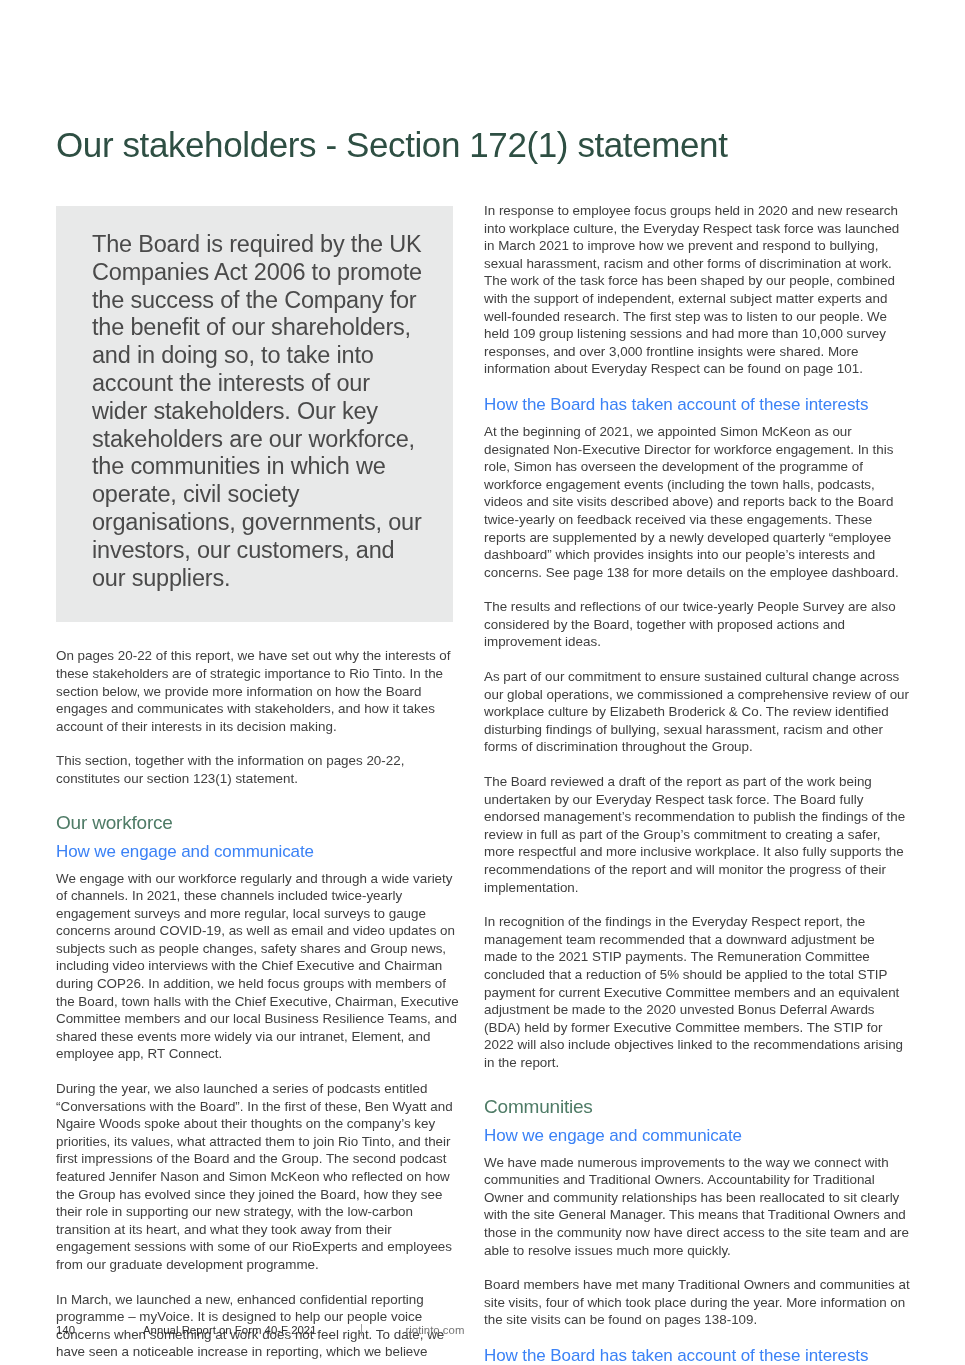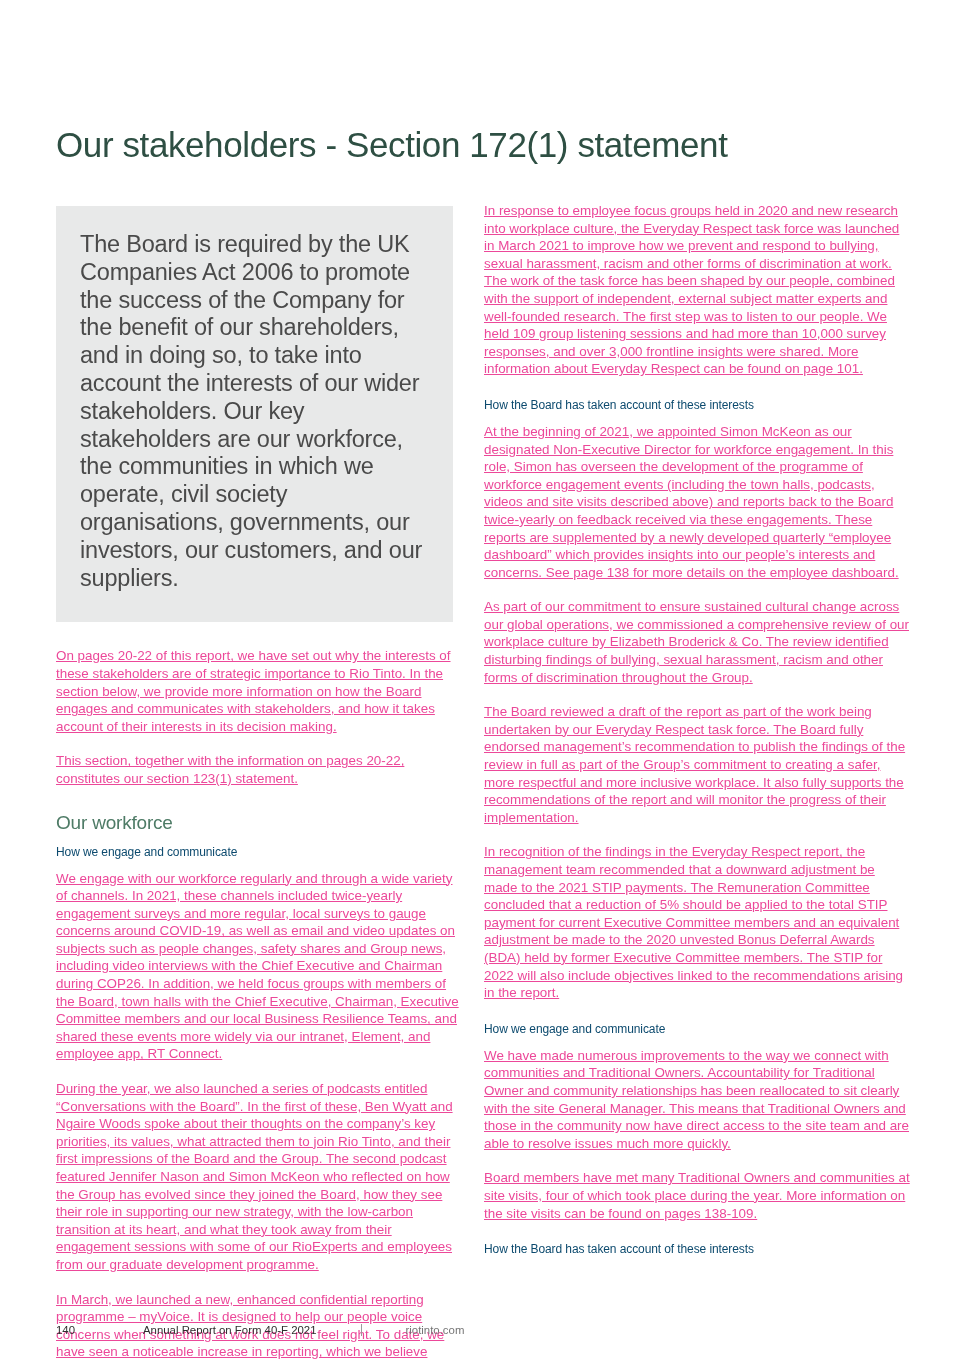--- a/index.html
+++ b/index.html
@@ -27,42 +27,41 @@
   .col-left  { left: 56px;  top: 206px; width: 408px; }
   .col-right { left: 484px; top: 202px; width: 426px; }
 
   .quote {
     width: 397px;
     background: #e8e9e9;
     color: #4a4a4a;
     font-size: 23.5px;
     line-height: 27.8px;
     letter-spacing: -0.2px;
-    padding: 25px 26px 30px 24px;
+    padding: 25px 26px 30px 36px;
     margin-bottom: 25px;
   }
   .p {
     font-size: 13.4px;
     line-height: 17.6px;
-    color: #ec4899;
+    color: #404040;
     margin: 0 0 17px 0;
-    text-decoration: underline;
   }
   .h2 {
     font-size: 19px;
     line-height: 24px;
     color: #4e7b66;
     font-weight: 400;
     margin: 23px 0 7px 0;
     letter-spacing: -0.2px;
   }
   .h3 {
-    font-size: 12px;
+    font-size: 17px;
     line-height: 20px;
-    color: #0c4a6e;
+    color: #3b82f6;
     font-weight: 400;
     margin: 5px 0 8px 0;
     letter-spacing: -0.1px;
   }
   .h2 + .h3 { margin-top: 0; }
   .col > .h2:first-child { margin-top: 0; }
 
   .footer {
     position: absolute;
     left: 56px;
@@ -100,23 +99,25 @@
       <div class="h3">How we engage and communicate</div>
       <p class="p">We engage with our workforce regularly and through a wide variety of channels. In 2021, these channels included twice-yearly engagement surveys and more regular, local surveys to gauge concerns around COVID-19, as well as email and video updates on subjects such as people changes, safety shares and Group news, including video interviews with the Chief Executive and Chairman during COP26. In addition, we held focus groups with members of the Board, town halls with the Chief Executive, Chairman, Executive Committee members and our local Business Resilience Teams, and shared these events more widely via our intranet, Element, and employee app, RT Connect.</p>
       <p class="p">During the year, we also launched a series of podcasts entitled “Conversations with the Board”. In the first of these, Ben Wyatt and Ngaire Woods spoke about their thoughts on the company’s key priorities, its values, what attracted them to join Rio Tinto, and their first impressions of the Board and the Group. The second podcast featured Jennifer Nason and Simon McKeon who reflected on how the Group has evolved since they joined the Board, how they see their role in supporting our new strategy, with the low-carbon transition at its heart, and what they took away from their engagement sessions with some of our RioExperts and employees from our graduate development programme.</p>
       <p class="p">In March, we launched a new, enhanced confidential reporting programme – myVoice. It is designed to help our people voice concerns when something at work does not feel right. To date, we have seen a noticeable increase in reporting, which we believe indicates that more people are feeling comfortable to share concerns and more confident that they will be addressed.</p>
     </div>
 
   <div class="col col-right">
       <p class="p">In response to employee focus groups held in 2020 and new research into workplace culture, the Everyday Respect task force was launched in March 2021 to improve how we prevent and respond to bullying, sexual harassment, racism and other forms of discrimination at work. The work of the task force has been shaped by our people, combined with the support of independent, external subject matter experts and well-founded research. The first step was to listen to our people. We held 109 group listening sessions and had more than 10,000 survey responses, and over 3,000 frontline insights were shared. More information about Everyday Respect can be found on page 101.</p>
       <div class="h3">How the Board has taken account of these interests</div>
       <p class="p">At the beginning of 2021, we appointed Simon McKeon as our designated Non-Executive Director for workforce engagement. In this role, Simon has overseen the development of the programme of workforce engagement events (including the town halls, podcasts, videos and site visits described above) and reports back to the Board twice-yearly on feedback received via these engagements. These reports are supplemented by a newly developed quarterly “employee dashboard” which provides insights into our people’s interests and concerns. See page 138 for more details on the employee dashboard.</p>
+      <p class="p">The results and reflections of our twice-yearly People Survey are also considered by the Board, together with proposed actions and improvement ideas.</p>
       <p class="p">As part of our commitment to ensure sustained cultural change across our global operations, we commissioned a comprehensive review of our workplace culture by Elizabeth Broderick &amp; Co. The review identified disturbing findings of bullying, sexual harassment, racism and other forms of discrimination throughout the Group.</p>
       <p class="p">The Board reviewed a draft of the report as part of the work being undertaken by our Everyday Respect task force. The Board fully endorsed management’s recommendation to publish the findings of the review in full as part of the Group’s commitment to creating a safer, more respectful and more inclusive workplace. It also fully supports the recommendations of the report and will monitor the progress of their implementation.</p>
       <p class="p">In recognition of the findings in the Everyday Respect report, the management team recommended that a downward adjustment be made to the 2021 STIP payments. The Remuneration Committee concluded that a reduction of 5% should be applied to the total STIP payment for current Executive Committee members and an equivalent adjustment be made to the 2020 unvested Bonus Deferral Awards (BDA) held by former Executive Committee members. The STIP for 2022 will also include objectives linked to the recommendations arising in the report.</p>
+      <div class="h2">Communities</div>
       <div class="h3">How we engage and communicate</div>
       <p class="p">We have made numerous improvements to the way we connect with communities and Traditional Owners. Accountability for Traditional Owner and community relationships has been reallocated to sit clearly with the site General Manager. This means that Traditional Owners and those in the community now have direct access to the site team and are able to resolve issues much more quickly.</p>
       <p class="p">Board members have met many Traditional Owners and communities at site visits, four of which took place during the year. More information on the site visits can be found on pages 138-109.</p>
       <div class="h3">How the Board has taken account of these interests</div>
     </div>
 
   <div class="footer">
     <span class="page-num">140</span>
     <span class="report-name">Annual Report on Form 40-F 2021</span>
     <span class="sep"></span>

